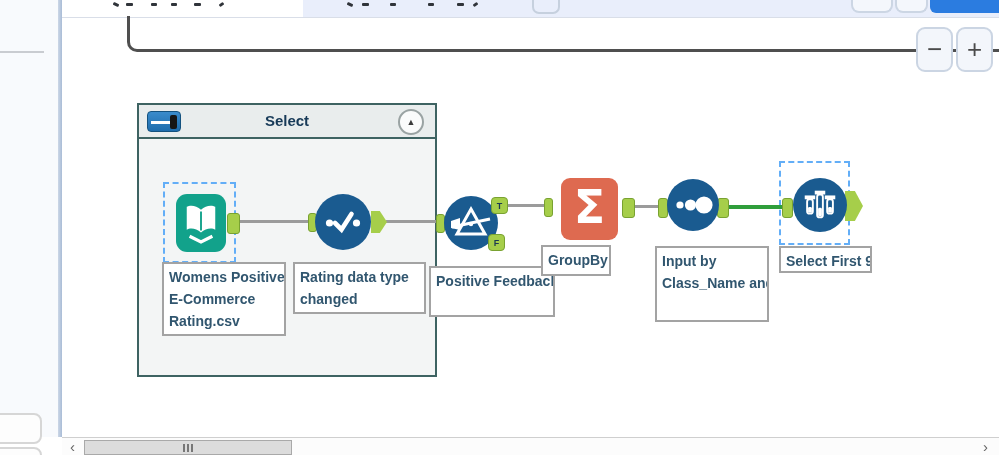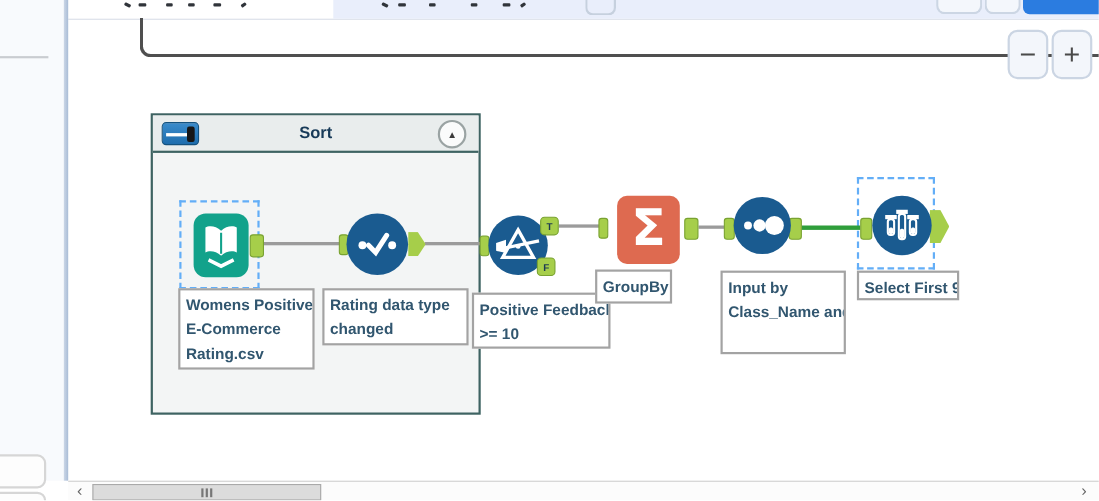--- a/index.html
+++ b/index.html
@@ -103,21 +103,21 @@
   <div class="sidebar-border"></div>
   <div class="sidebar-box" style="left:-10px;top:413px;width:52px;height:31px;"></div>
   <div class="sidebar-box" style="left:-10px;top:447px;width:52px;height:20px;"></div>
 
   <div class="tool-container">
     <div class="tc-header">
       <div class="tc-toggle">
         <div class="tc-toggle-line"></div>
         <div class="tc-toggle-knob"></div>
       </div>
-      <div class="tc-title">Sort</div>
+      <div class="tc-title">Select</div>
       <div class="tc-collapse">
         <span>▲</span>
       </div>
     </div>
   </div>
 
   <div class="sel-dash" style="left:163px;top:182px;width:73px;height:81px;"></div>
   <div class="sel-dash" style="left:779px;top:161px;width:71px;height:84px;"></div>
 
   <div class="wire" style="left:240px;top:220px;width:76px;height:3px;"></div>
@@ -197,21 +197,20 @@
     <div>Womens Positive</div>
     <div>E-Commerce</div>
     <div>Rating.csv</div>
   </div>
   <div class="label-box" style="left:293px;top:262px;width:133px;height:52px;">
     <div>Rating data type</div>
     <div>changed</div>
   </div>
   <div class="label-box" style="left:429px;top:266px;width:126px;height:51px;">
     <div>Positive Feedback</div>
-    <div>&gt;= 10</div>
   </div>
   <div class="label-box" style="left:541px;top:245px;width:70px;height:31px;">
     <div>GroupBy</div>
   </div>
   <div class="label-box" style="left:655px;top:246px;width:114px;height:76px;">
     <div>Input by</div>
     <div>Class_Name and</div>
   </div>
   <div class="label-box" style="left:779px;top:246px;width:93px;height:27px;">
     <div>Select First 9</div>

